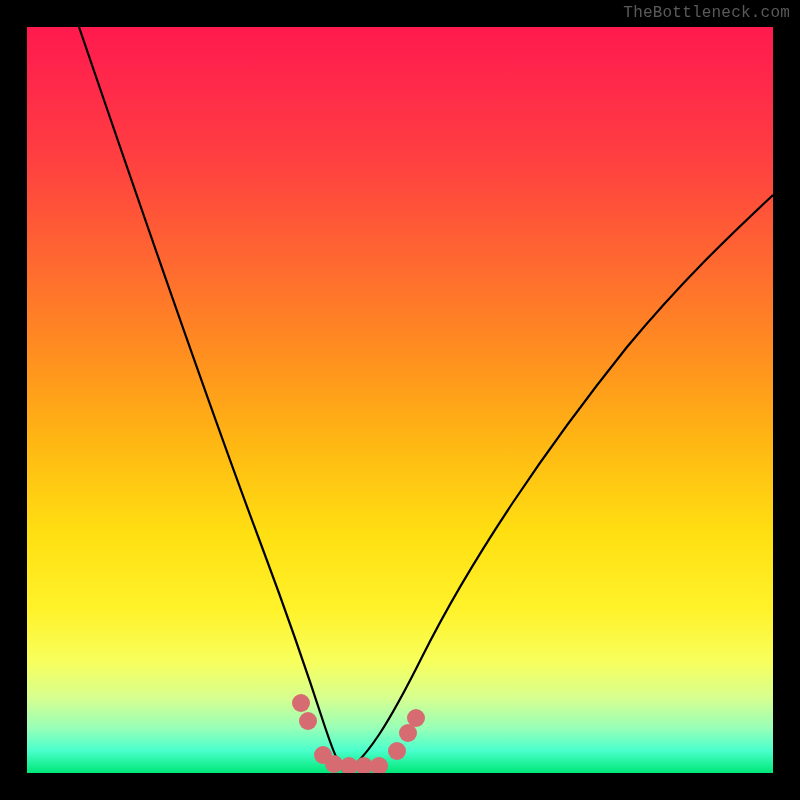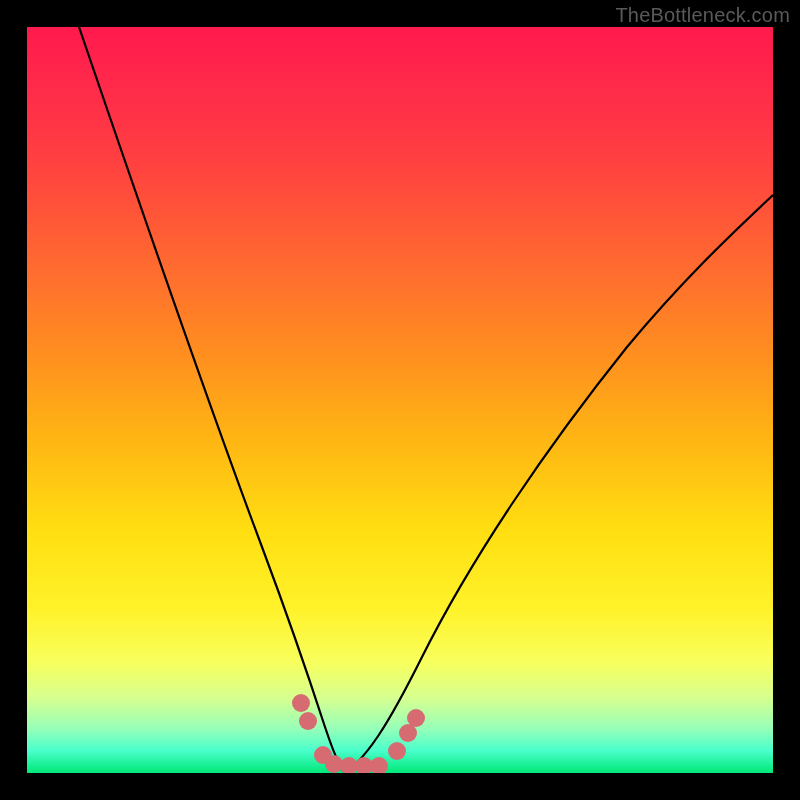--- a/index.html
+++ b/index.html
@@ -46,22 +46,23 @@
     left: 27px;
     top: 27px;
     width: 746px;
     height: 746px;
   }
   .watermark {
     position: absolute;
     top: 4px;
     right: 10px;
     color: #5a5a5a;
-    font-size: 20px;
+    font-size: 16px;
     letter-spacing: 0.2px;
+    font-family: Liberation Mono, monospace;
   }
 </style>
 </head>
 <body>
 
 <div class="frame">
   <div class="plot"></div>
 
   <svg class="curves" viewBox="0 0 746 746">
     <g>

